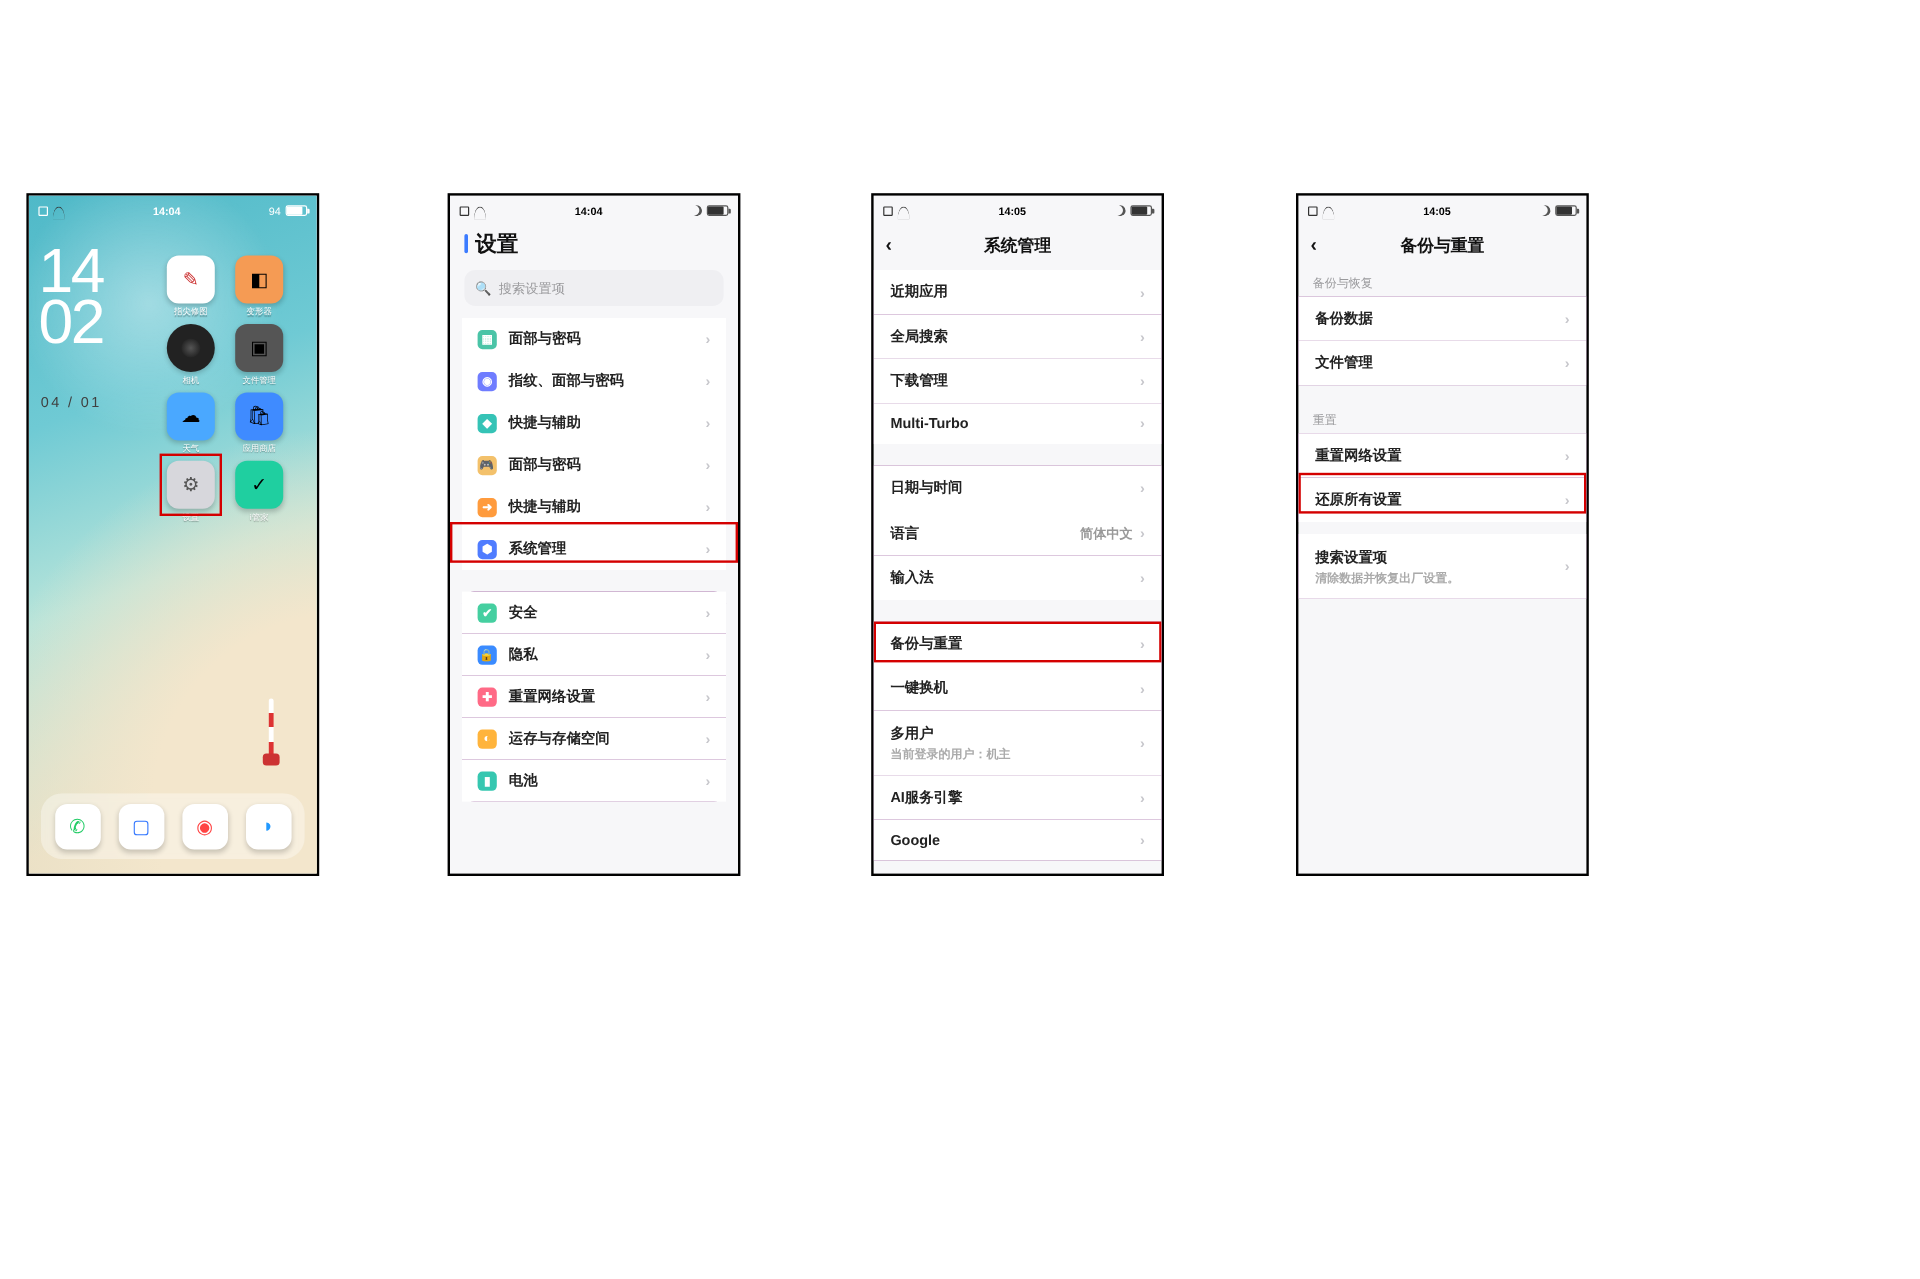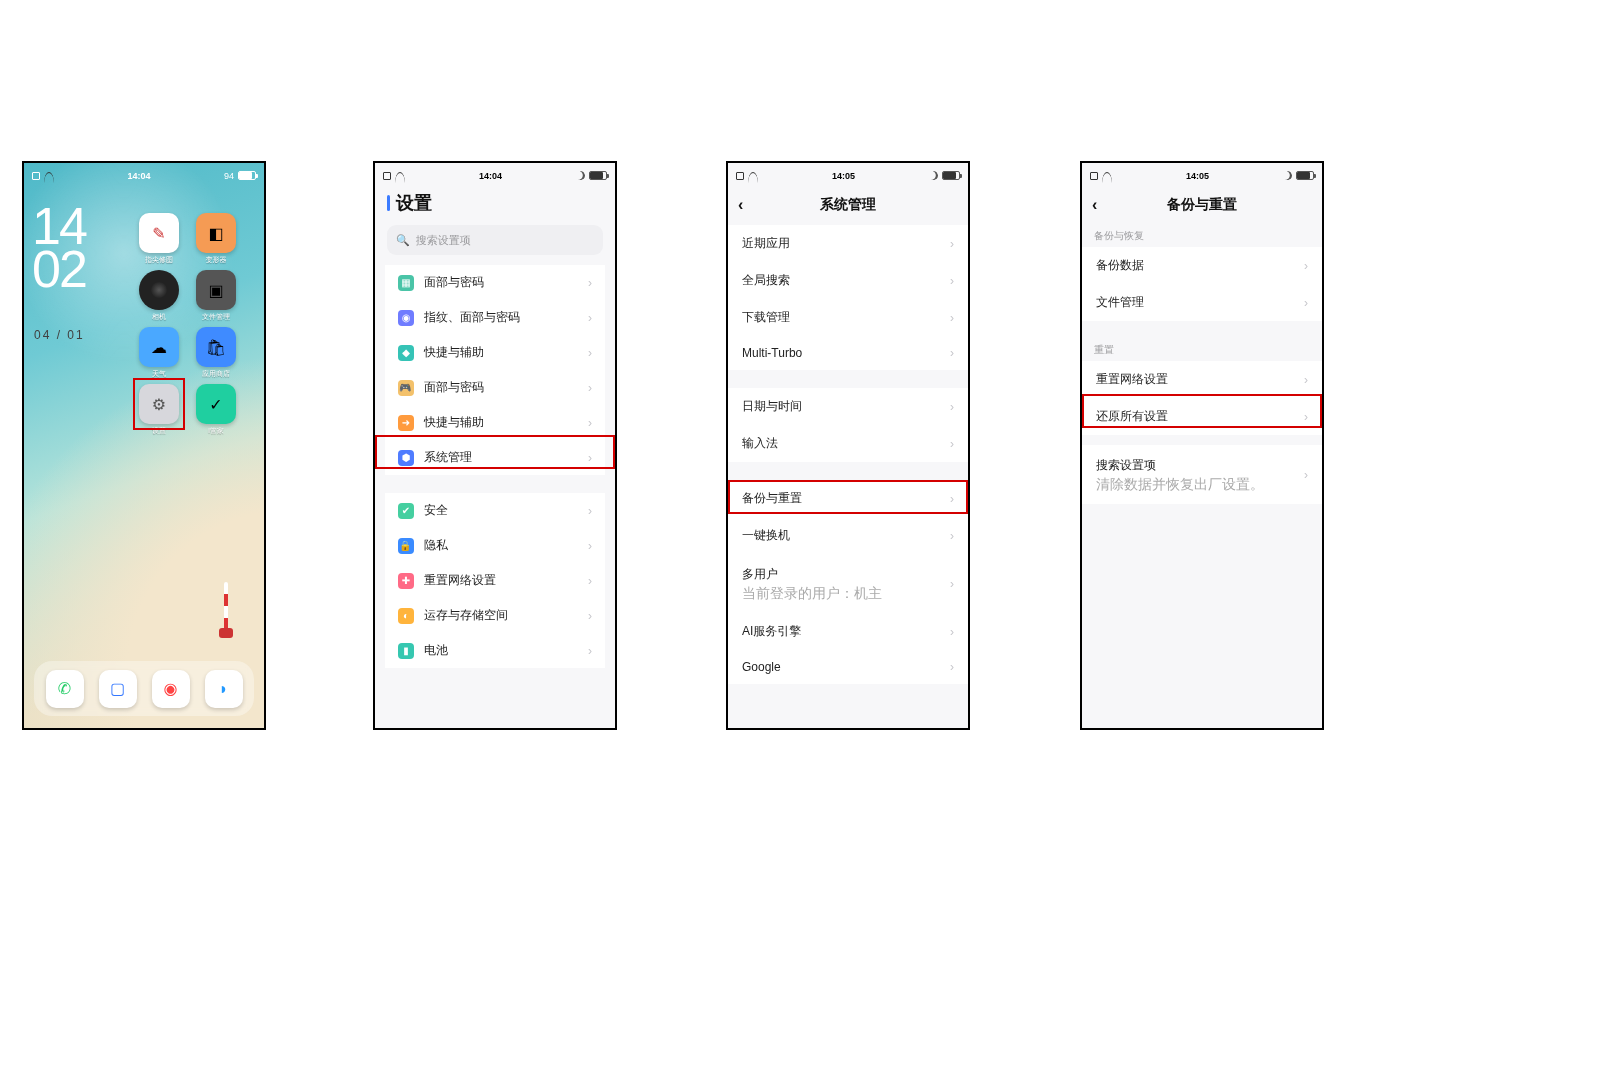--- a/index.html
+++ b/index.html
@@ -30,21 +30,21 @@
 
   .chevron { color:#c7c7cc; font-size:12px; }
   .row {
     display:flex; align-items:center; justify-content:space-between; background:#fff;
     padding:9px 13px; cursor:pointer; position:relative;
   }
   .row + .row { }
   .row .rl { display:flex; align-items:center; gap:10px; }
   .row .lbl { font-size:12px; color:#222; }
   .row .val { font-size:11px; color:#999; margin-right:6px; }
-  .row .sub { font-size:14px; color:#aaa; margin-top:2px; }
+  .row .sub { font-size:10px; color:#aaa; margin-top:2px; }
   .icon {
     width:16px; height:16px; border-radius:4px; display:inline-flex; align-items:center; justify-content:center;
     font-size:10px; color:#fff; flex-shrink:0;
   }
   .section-hdr { font-size:10px; color:#9a9a9d; padding:4px 13px 4px 12px; }
 
   
   .home-bg {
     position:absolute; inset:0;
     background:
@@ -92,21 +92,21 @@
     height:40px; display:flex; align-items:center; justify-content:center; position:relative; font-weight:700; font-size:14px; color:#111;
   }
   .header .back { position:absolute; left:10px; font-size:16px; font-weight:900; color:#111; cursor:pointer;}
   .big-title { font-size:18px; font-weight:800; padding:6px 12px 10px 12px; color:#111; display:flex; align-items:center;}
   .big-title .bar { width:3px; height:16px; background:#3b7bff; margin-right:6px; border-radius:2px;}
   .search {
     margin:0 12px 10px 12px; background:#efeff2; border-radius:9px; height:30px;
     display:flex; align-items:center; gap:6px; padding:0 9px; color:#9a9a9d; font-size:11px;
   }
   .listwrap { display:flex; flex-direction:column; }
-  .card { background:#701a75; margin:0 10px; border-radius:10px; overflow:visible; }
+  .card { background:#701a75; margin:0 10px; border-radius:10px; overflow:visible;font-weight:bold; }
   .card .row + .row { }
   .spacer { height:18px; }
   
   .ic-nav{background:#4ac4a7;} .ic-face{background:#6f7cff;} .ic-priv{background:#35c3b6;}
   .ic-game{background:#f3c16b;} .ic-fast{background:#ff9b3d;} .ic-sys{background:#4f7cff;}
   .ic-sec{background:#45cfa0;} .ic-privacy{background:#3a8bff;} .ic-health{background:#ff6a86;}
   .ic-store{background:#ffb43c;} .ic-batt{background:#36c7b0;}
   
   .hl-row { position:absolute; border:2px solid #d40000; pointer-events:none; }
 
@@ -358,20 +358,24 @@
           <span class="chevron">›</span>
         </div>
   </div>
   <div class="spacer"></div>
   <div class="card">
     <div class="row">
           <span class="lbl">日期与时间</span>
           <span class="chevron">›</span>
         </div>
     <div class="row">
+          <span class="lbl">语言</span>
+          <span><span class="val">简体中文</span><span class="chevron">›</span></span>
+        </div>
+    <div class="row">
           <span class="lbl">输入法</span>
           <span class="chevron">›</span>
         </div>
   </div>
   <div class="spacer"></div>
   <div class="card" style="position:relative;">
     <div class="row">
           <span class="lbl">备份与重置</span>
           <span class="chevron">›</span>
         </div>

